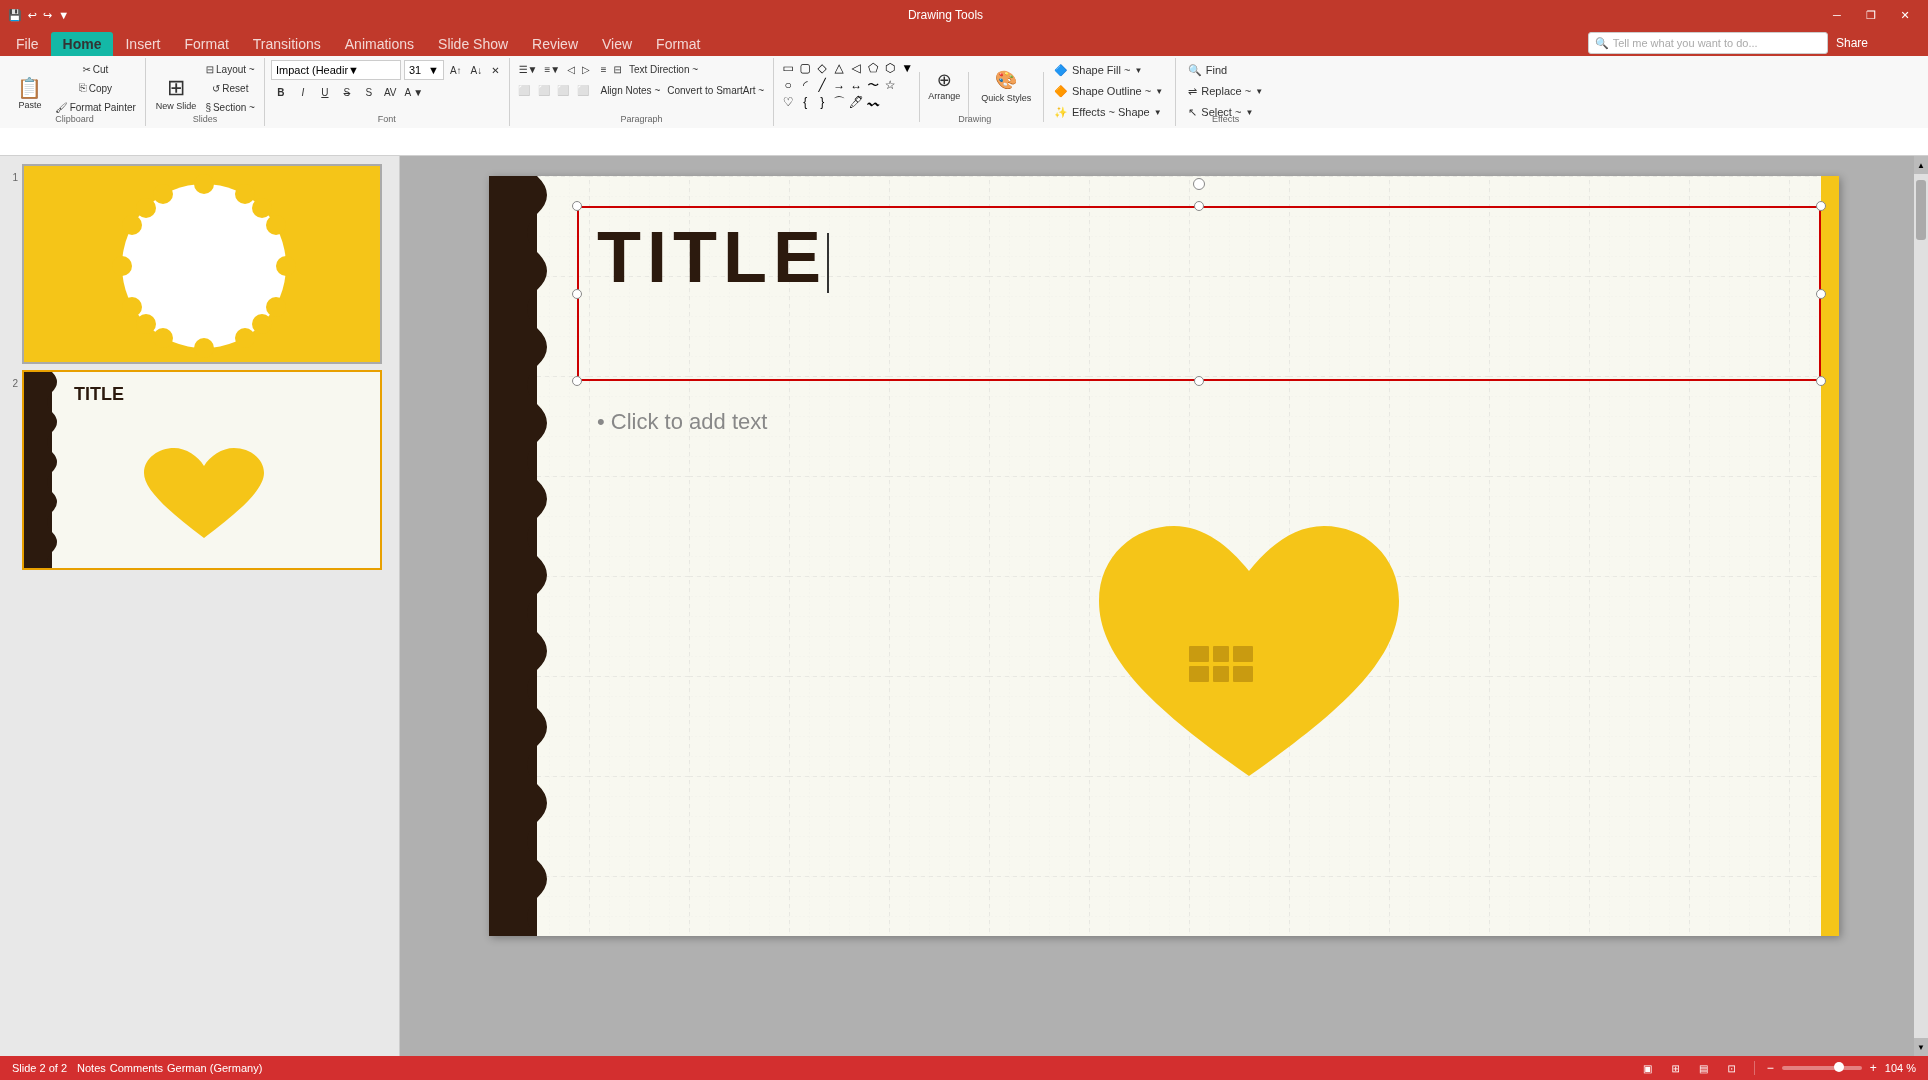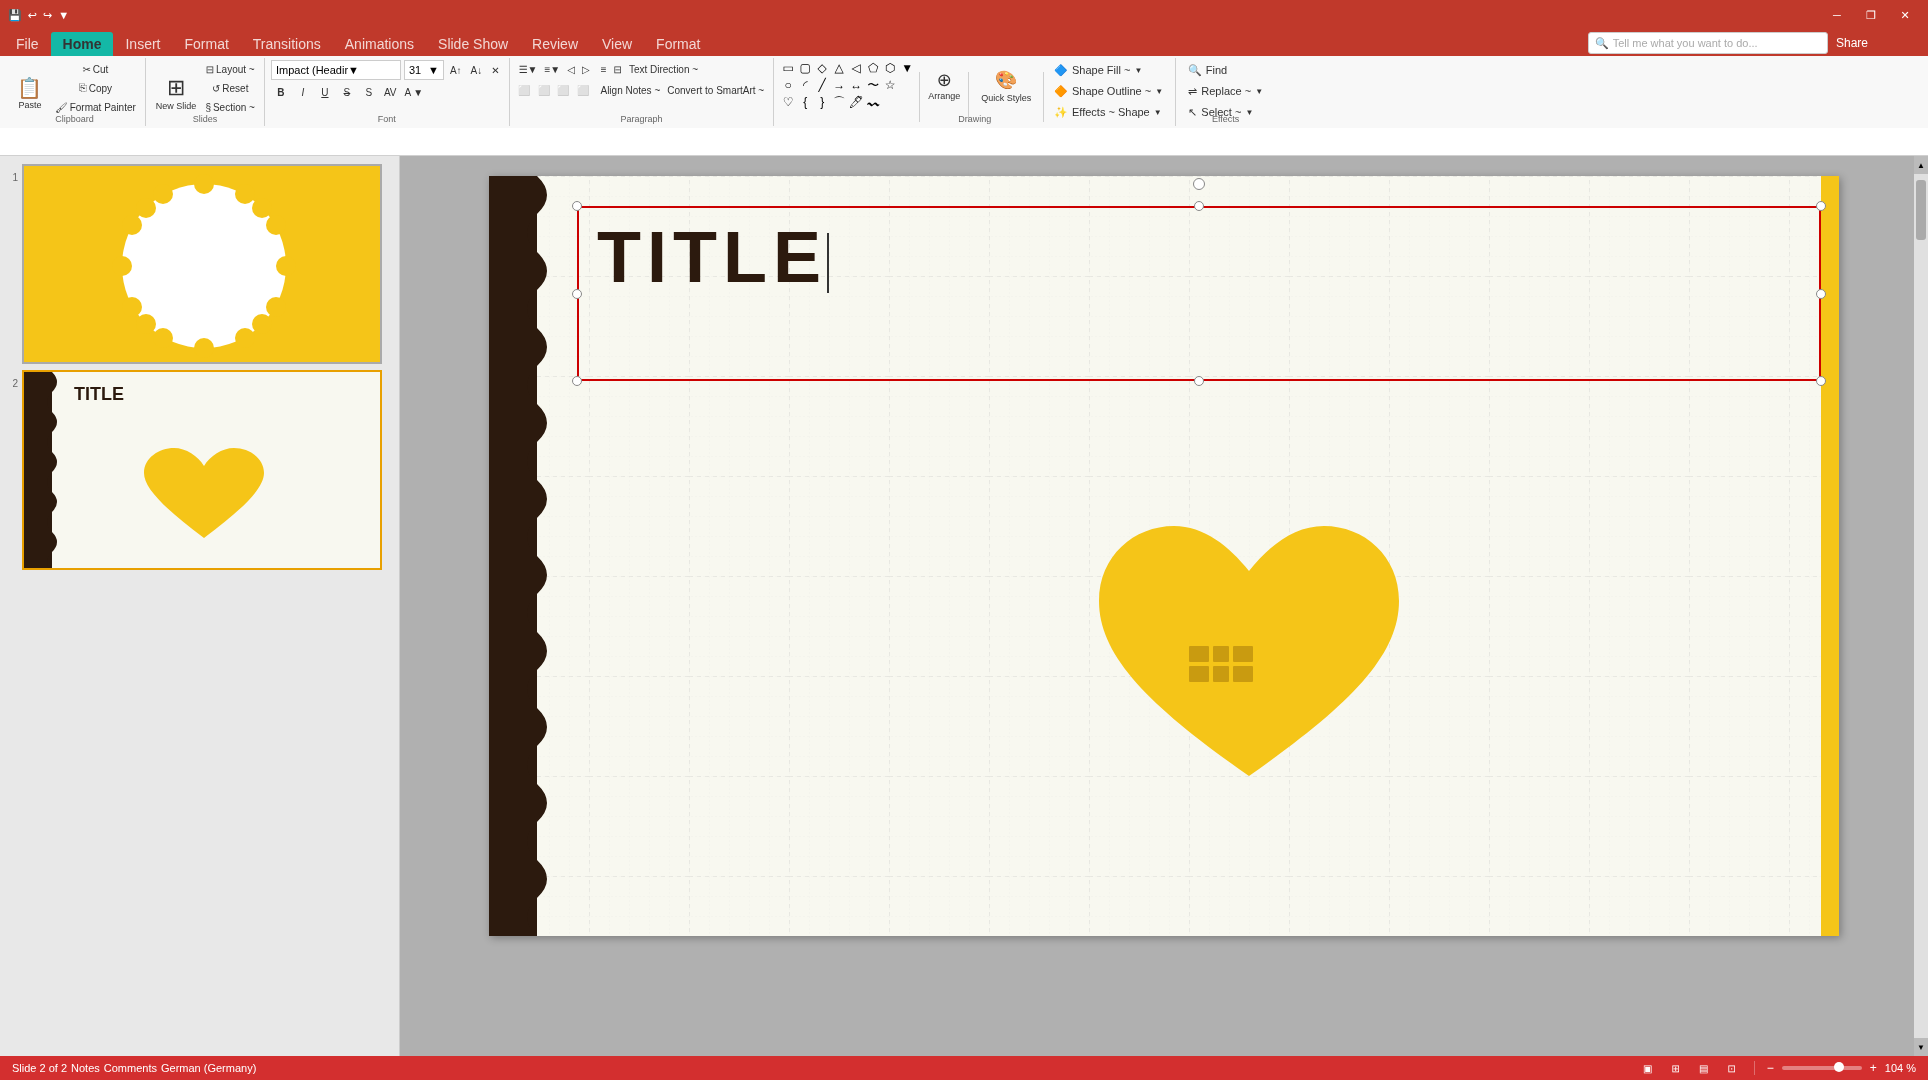--- a/index.html
+++ b/index.html
@@ -312,20 +312,21 @@
 </head>
 <body>
 
 <div id="titlebar">
   <div class="left-icons">
     <span>💾</span>
     <span>↩</span>
     <span>↪</span>
     <span>▼</span>
   </div>
+  <div class="title">Drawing Tools</div>
   <div class="win-controls">
     <div class="win-btn">─</div>
     <div class="win-btn">❐</div>
     <div class="win-btn close-btn">✕</div>
   </div>
 </div>
 
 <div id="menubar" style="position:relative;">
   <div id="ribbon-tab-bar">
     <div class="ribbon-tab">File</div>
@@ -656,20 +657,25 @@
         <div class="handle" style="bottom:-5px; left:50%; transform:translateX(-50%);"></div>
         <div class="handle" style="bottom:-5px; right:-5px;"></div>
 
         <div class="rotation-handle"></div>
 
         <div style="padding:15px 20px; font-size:72px; font-weight:900; font-family:Impact,'Arial Black',sans-serif; color:#2c1a0e; letter-spacing:6px; line-height:1;">
           <span>TITLE</span><span style="width:2px; height:60px; background:#333; display:inline-block; vertical-align:middle; animation:blink 1s infinite;"></span>
         </div>
       </div>
 
+      <div style="position:absolute; top:215px; left:88px; right:18px; bottom:10px; z-index:5; padding:10px 20px;">
+        <div class="content-bullet" style="color:#888; font-size:22px;">
+          <span>Click to add text</span>
+        </div>
+      </div>
 
       <svg style="position:absolute; bottom:120px; left:600px; z-index:5;" width="320" height="300">
         <path d="M160,260 C60,190 10,140 10,85 C10,40 45,10 85,10 C115,10 140,30 160,55 C180,30 205,10 235,10 C275,10 310,40 310,85 C310,140 260,190 160,260Z" fill="#f5c518"></path>
 
         <g transform="translate(100,130)">
           <rect x="0" y="0" width="20" height="16" fill="rgba(100,60,0,0.3)" rx="1"></rect>
           <rect x="24" y="0" width="16" height="16" fill="rgba(100,60,0,0.3)" rx="1"></rect>
           <rect x="44" y="0" width="20" height="16" fill="rgba(100,60,0,0.3)" rx="1"></rect>
           <rect x="0" y="20" width="20" height="16" fill="rgba(100,60,0,0.3)" rx="1"></rect>
           <rect x="24" y="20" width="16" height="16" fill="rgba(100,60,0,0.3)" rx="1"></rect>
@@ -685,21 +691,21 @@
       <div style="position:absolute; bottom:0; left:0; right:0; height:18px; background:#bbb; display:flex; align-items:center; justify-content:center; cursor:pointer; font-size:8px;">▼</div>
       <div style="position:absolute; top:24px; left:2px; right:2px; height:60px; background:#aaa; border-radius:3px; cursor:pointer;"></div>
     </div>
   </div>
 
 </div>
 
 <div id="statusbar">
   <div class="statusbar-left">
     <span>Slide 2 of 2</span>
-    <span style="cursor:pointer;">Notes</span>
+    <span style="cursor:pointer;margin-left:6px;">Notes</span>
     <span style="cursor:pointer;">Comments</span>
     <span>German (Germany)</span>
   </div>
   <div class="statusbar-right">
     <div class="view-btn">▣</div>
     <div class="view-btn">⊞</div>
     <div class="view-btn">▤</div>
     <div class="view-btn">⊡</div>
     <div style="width:1px; height:14px; background:rgba(255,255,255,0.3); margin:0 4px;"></div>
     <span style="cursor:pointer; font-size:12px;">−</span>

